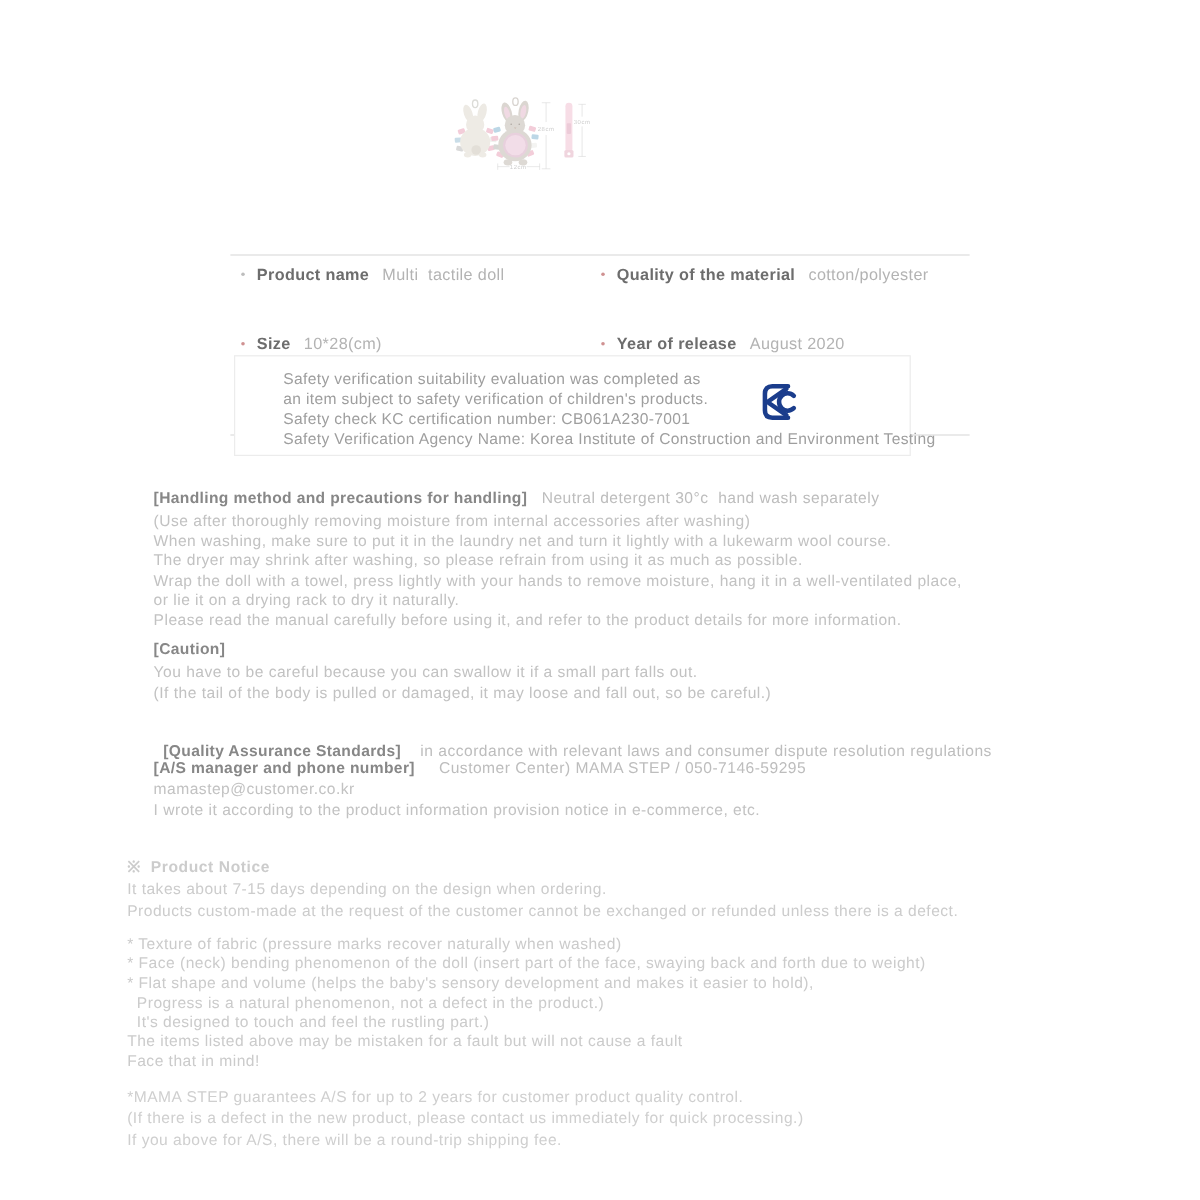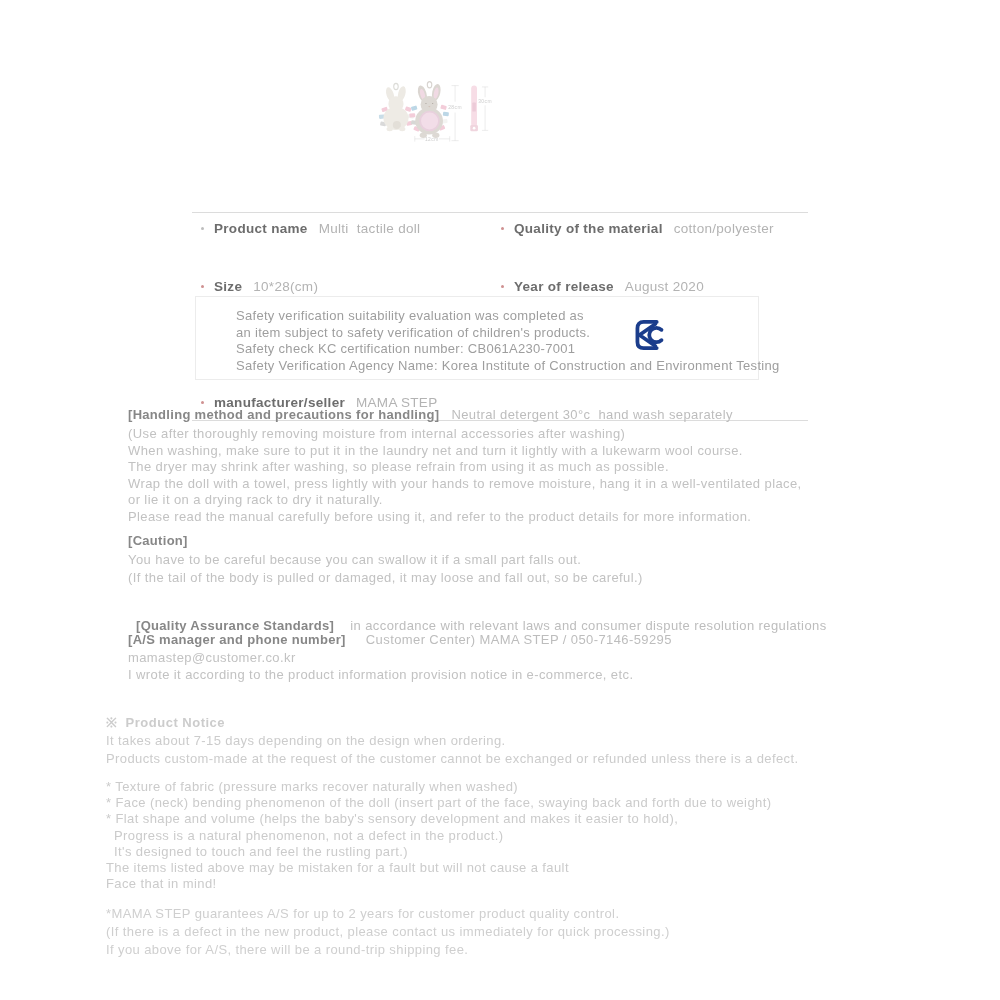--- a/index.html
+++ b/index.html
@@ -140,25 +140,20 @@
     <div class="spec-row">
       <span class="dot pink"></span>
       <span class="spec-label">Size</span>
       <span class="spec-value">10*28(cm)</span>
     </div>
     <div class="spec-row">
       <span class="dot pink"></span>
       <span class="spec-label">Age of use</span>
       <span class="spec-value">3 months or older</span>
     </div>
-    <div class="spec-row">
-      <span class="dot pink"></span>
-      <span class="spec-label">manufacturer/seller</span>
-      <span class="spec-value">MAMA STEP</span>
-    </div>
   </div>
   <div class="spec-col right">
     <div class="spec-row">
       <span class="dot pink"></span>
       <span class="spec-label">Quality of the material</span>
       <span class="spec-value">cotton/polyester</span>
     </div>
     <div class="spec-row">
       <span class="dot pink"></span>
       <span class="spec-label">Year of release</span>

